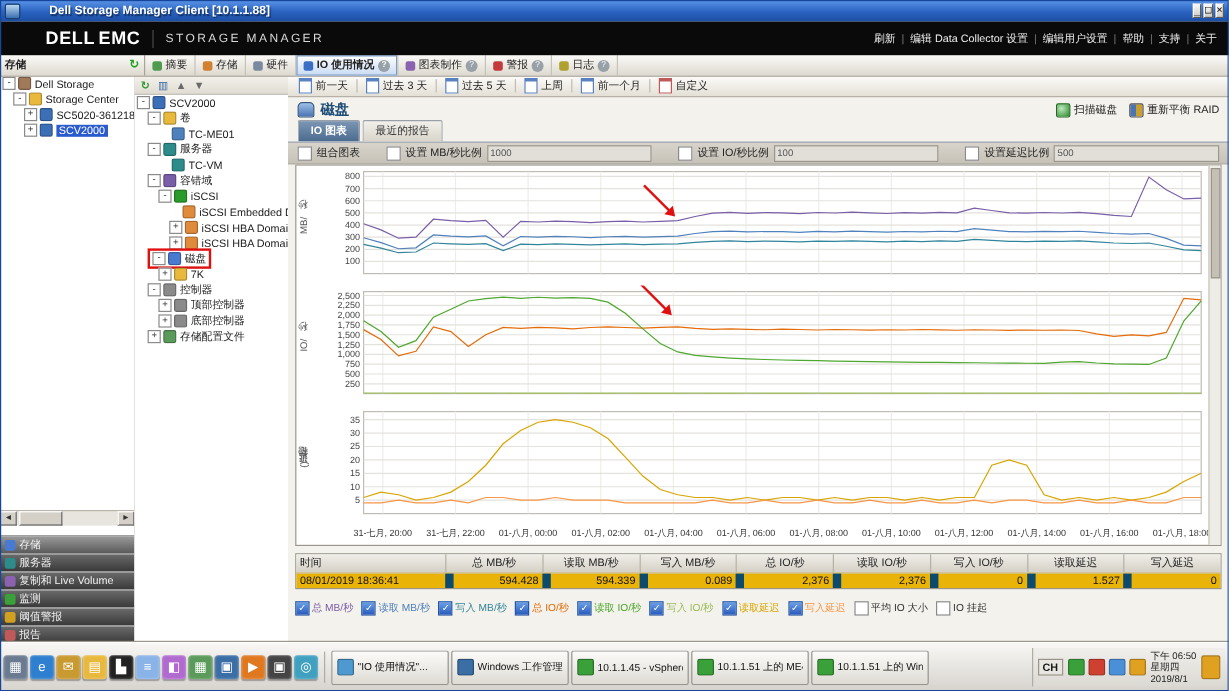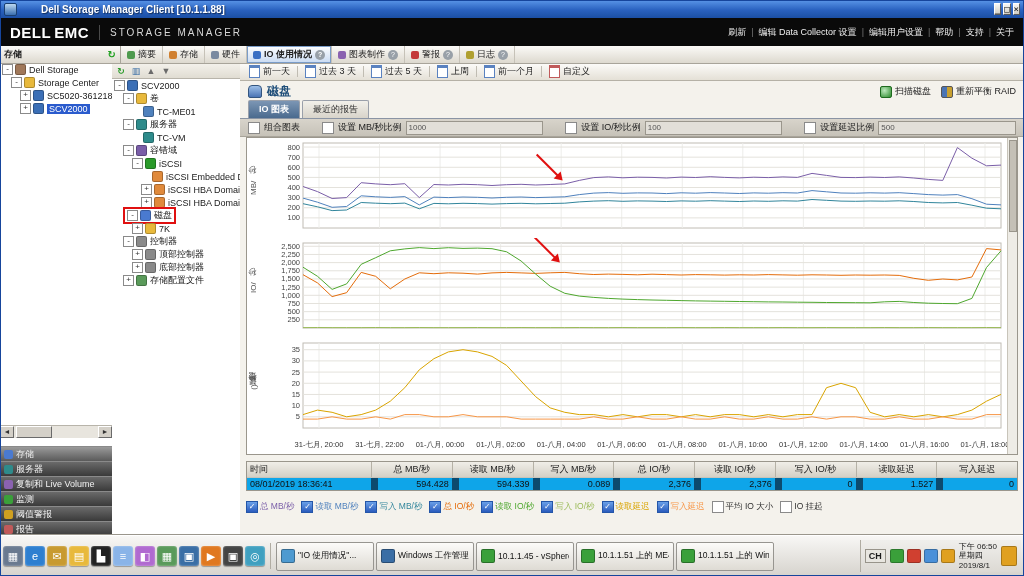--- a/index.html
+++ b/index.html
@@ -4,21 +4,21 @@
 <style>
 html,body{margin:0;padding:0;}
 body{width:1024px;height:576px;position:relative;overflow:hidden;background:#ece9e2;
 font-family:"Liberation Sans","DejaVu Sans",sans-serif;font-size:9px;color:#1a1a1a;}
 .winborder{position:absolute;inset:0;border:1px solid #16459c;pointer-events:none;z-index:99;}
 .titlebar{position:absolute;top:0;left:0;right:0;height:18px;background:linear-gradient(180deg,#5a96e8 0%,#2a62c0 55%,#1b4fa4 100%);display:flex;align-items:center;padding:0 4px;z-index:6;}
 .appico{width:11px;height:11px;border-radius:2px;background:linear-gradient(#bcd8f0,#3a6fb0);border:1px solid #1a3f70;margin-right:4px;}
 .wtitle{flex:1;color:#fff;font-weight:bold;font-size:10px;text-shadow:1px 1px 1px rgba(0,0,0,.5);white-space:nowrap;overflow:hidden;padding-left:20px;}
 .winbtn{width:17px;height:14px;margin-left:2px;background:linear-gradient(#f8f8f4,#d0cdc4);border:1px solid #fff;border-right-color:#5a5a5a;border-bottom-color:#5a5a5a;font-size:9px;line-height:12px;text-align:center;color:#111;font-family:"DejaVu Sans Mono",monospace;cursor:pointer;}
 .appheader{position:absolute;top:18px;left:0;right:0;height:28px;background:#0a0a0a;display:flex;align-items:center;padding:0 10px;z-index:6;}
-.brand{color:#fff;font-size:15px;font-weight:bold;letter-spacing:.5px;}
+.brand{color:#fff;font-size:15px;font-weight:bold;letter-spacing:.5px;margin-left:28px;}
 .brand .bemc{margin-left:3px;}
 .hdrdiv{width:1px;height:15px;background:#4a4a4a;margin:0 10px;}
 .appname{color:#d8d8d8;font-size:10px;letter-spacing:2px;text-align:center;}
 .headerlinks{margin-left:auto;display:flex;align-items:center;gap:5px;color:#eee;font-size:9px;}
 .headerlinks .sep{color:#777;}
 .hlink{cursor:pointer;}
 .tabrow{position:absolute;top:46px;left:0;right:0;height:17px;background:linear-gradient(#fbfaf7,#ddd9cf);border-bottom:1px solid #a8a49a;display:flex;z-index:5;}
 .leftheader{width:112px;flex:0 0 112px;display:flex;align-items:center;padding:0 4px;border-right:1px solid #a8a49a;font-weight:bold;color:#222;}
 .lrefresh{margin-left:auto;color:#1fa01f;font-weight:bold;font-size:10px;cursor:pointer;}
 .tabs{display:flex;align-items:stretch;}
@@ -71,21 +71,21 @@
 .chartrow{display:flex;height:100px;}
 .chartrow svg{display:block;}
 .xlabrow{height:14px;}
 .ylab{width:14px;flex:0 0 14px;writing-mode:vertical-rl;transform:rotate(180deg);display:flex;align-items:center;justify-content:center;font-size:8px;color:#555;}
 .vscroll{position:absolute;top:0;right:0;width:9px;bottom:0;background:#eeece6;border-left:1px solid #c8c4ba;cursor:pointer;}
 .vthumb{position:absolute;top:2px;left:1px;width:6px;height:90px;background:#c4c0b6;border:1px solid #9a968c;}
 .tbl{margin:6px 6px 0;border:1px solid #9a968c;background:#fff;}
 .thead{display:flex;background:linear-gradient(#f0eee8,#d4d0c6);}
 .th{flex:1;padding:1px 3px;border-left:1px solid #b5b1a6;text-align:center;color:#222;overflow:hidden;white-space:nowrap;}
 .th:first-child{border-left:none;}
-.trow{display:flex;background:#0ea5e9;border-top:1px solid #c8c4ba;}
+.trow{display:flex;background:#eab308;border-top:1px solid #c8c4ba;}
 .td{flex:1;padding:1px 3px;border-left:7px solid #0c4a6e;text-align:right;color:#111;overflow:hidden;white-space:nowrap;}
 .td:first-child{border-left:none;}
 .c0{flex:0 0 118px;text-align:left;}
 .legend{display:flex;align-items:center;gap:7px;margin:10px 6px 0;}
 .litem{display:flex;align-items:center;gap:2px;cursor:pointer;white-space:nowrap;}
 .llab{font-size:8.5px;}
 .moreinfo{display:flex;align-items:center;gap:3px;margin:5px 6px 0;}
 .mii{width:9px;height:9px;background:#2a5bbd;color:#fff;font-size:7px;line-height:9px;text-align:center;border-radius:2px;display:inline-block;}
 .milink{color:#1a56c4;text-decoration:underline;cursor:pointer;}
 .taskbar{position:absolute;left:0;right:0;bottom:0;height:40px;background:linear-gradient(#f8f7f5,#d6d3cd);border-top:1px solid #fff;box-shadow:0 -1px 0 #9a968c;display:flex;align-items:center;padding:0 3px;gap:3px;z-index:10;}

